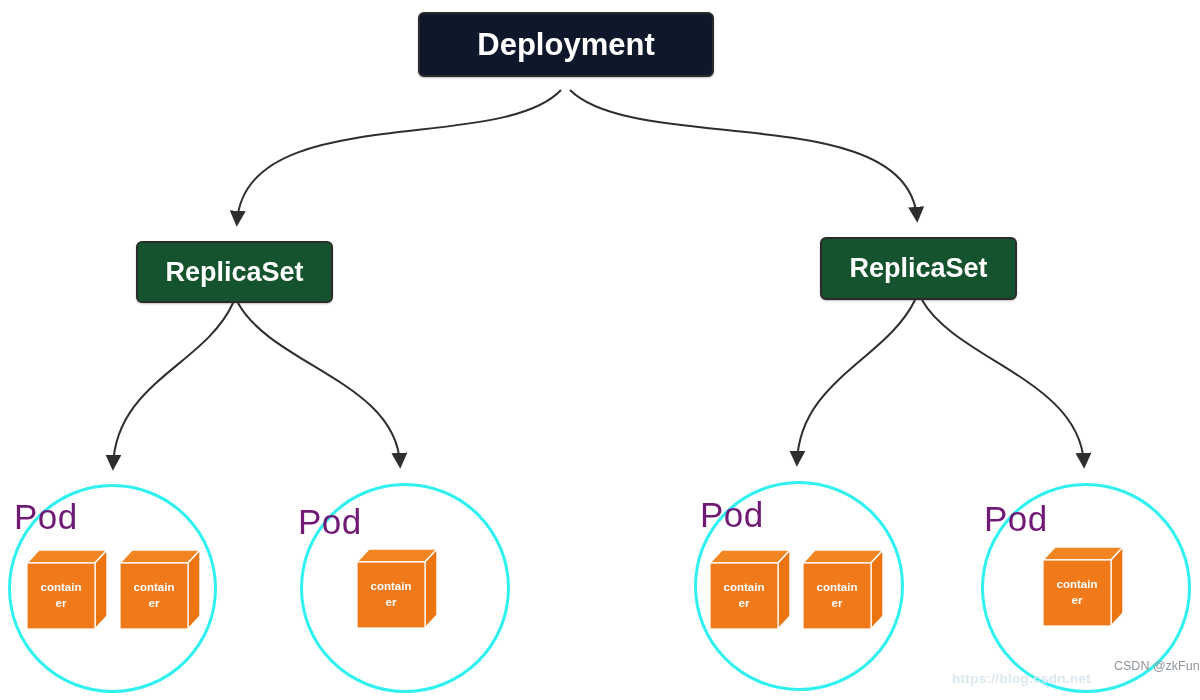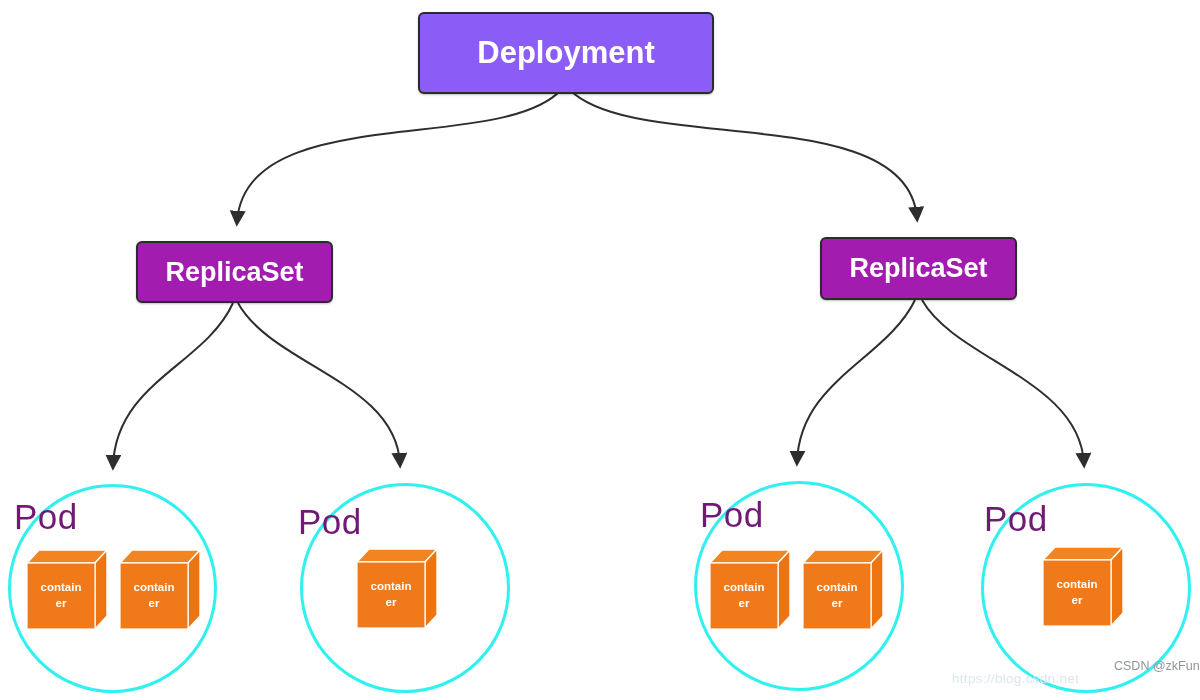--- a/index.html
+++ b/index.html
@@ -32,27 +32,27 @@
     display: flex;
     align-items: center;
     justify-content: center;
     color: #ffffff;
     border: 2px solid #2b2b2b;
     border-radius: 6px;
     box-shadow: 0 1px 2px rgba(0,0,0,0.25);
   }
   .deployment {
     left: 418px; top: 12px;
-    width: 296px; height: 82px;
-    background: #8b5cf6;
+    width: 296px; height: 65px;
+    background: #0f172a;
     font-size: 31px;
     font-weight: 700;
   }
   .replicaset {
-    background: #a21caf;
+    background: #14532d;
     font-size: 27px;
     font-weight: 600;
   }
   .rs-left  { left: 136px; top: 241px; width: 197px; height: 62px; }
   .rs-right { left: 820px; top: 237px; width: 197px; height: 63px; }
 
   .pod-circle {
     position: absolute;
     z-index: 2;
     border: 3px solid #30f0f0;
@@ -107,21 +107,21 @@
     line-height: 1.35;
     text-align: center;
   }
 
   .watermark-url {
     position: absolute;
     z-index: 4;
     left: 952px; top: 671px;
     color: #dce7ee;
     font-size: 13.5px;
-    font-weight: 400;
+    font-weight: 700;
     letter-spacing: 0.3px;
     white-space: nowrap;
   }
   .watermark-credit {
     position: absolute;
     z-index: 5;
     left: 1114px; top: 659px;
     color: #8f969c;
     font-size: 12.5px;
     white-space: nowrap;

